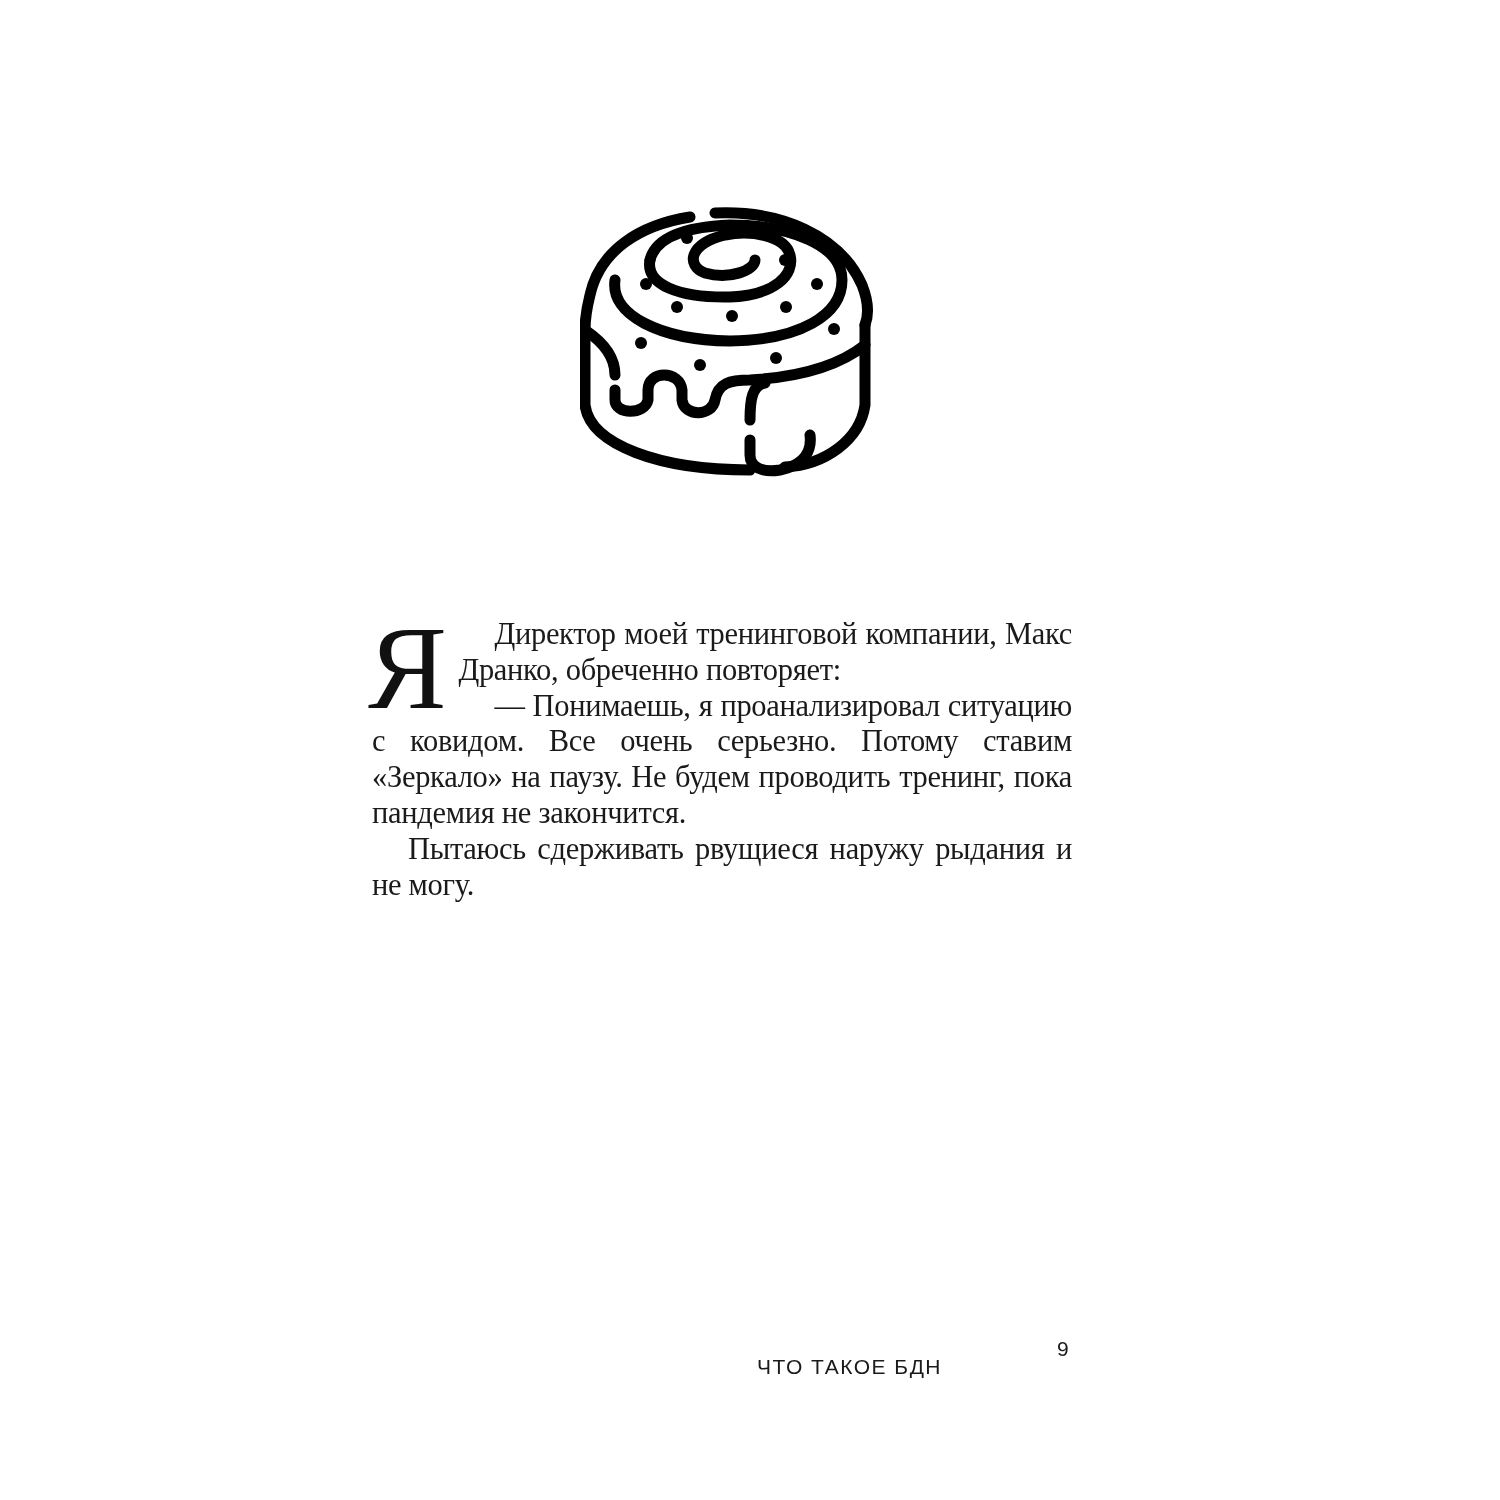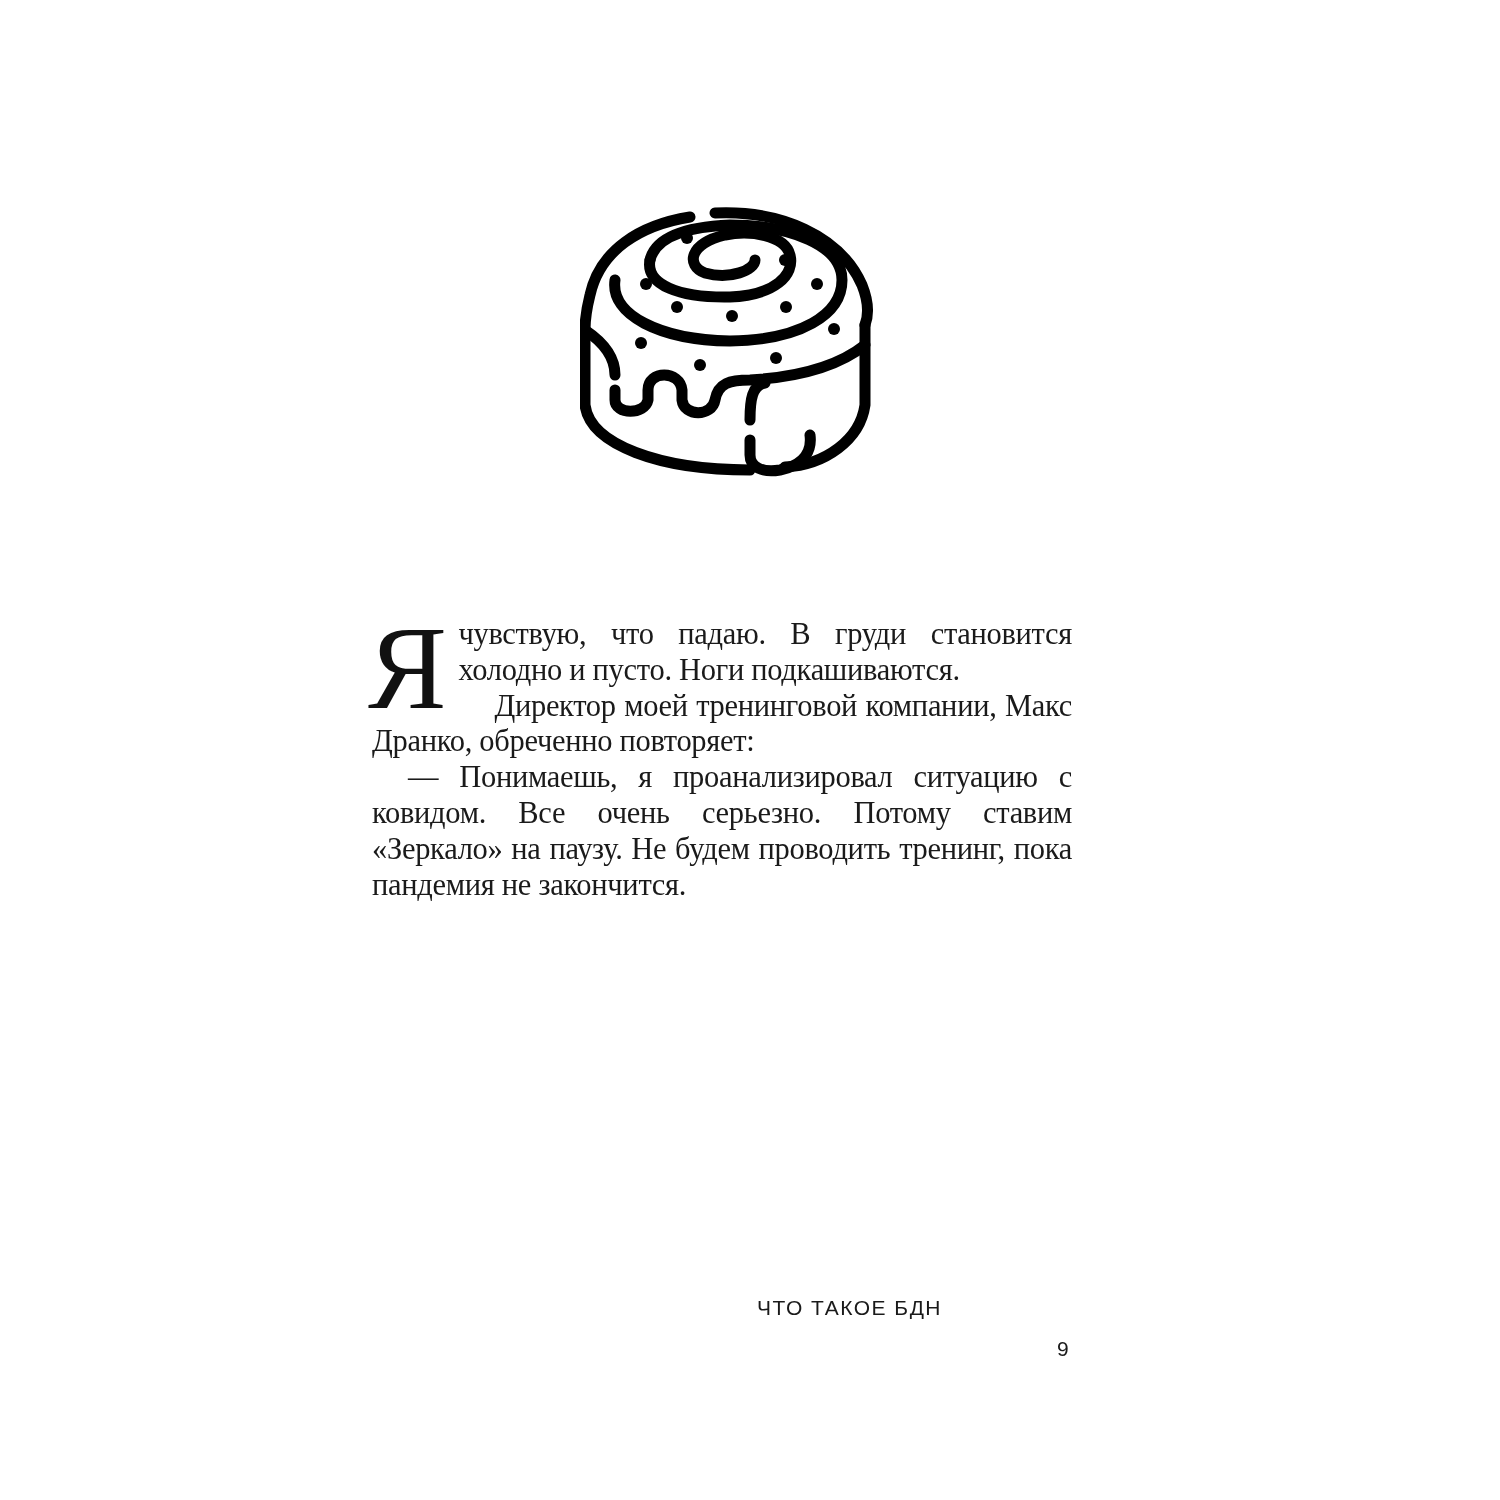--- a/index.html
+++ b/index.html
@@ -10,21 +10,21 @@
       font-family: "Liberation Serif", serif; font-size: 30.5px; line-height: 35.8px;
       color: #1a1a1a; text-align: justify; letter-spacing: -0.3px;
     }
     .text-block p { margin: 0; text-indent: 36px; }
     .text-block p.first { text-indent: 0; }
     .dropcap {
       float: left; font-size: 118px; line-height: 96px; margin: 4px 12px 0 -4px;
       font-family: "Liberation Serif", serif; color: #111;
     }
     .footer {
-      position: absolute; top: 1296px; left: 757px;
+      position: absolute; top: 1355px; left: 757px;
       font-family: "Liberation Sans", sans-serif; font-size: 21px; letter-spacing: 1.5px; color: #1a1a1a;
     }
     .page-num {
       position: absolute; top: 1337px; left: 1057px;
       font-family: "Liberation Sans", sans-serif; font-size: 21px; color: #1a1a1a;
     }
   </style>
 </head>
 <body>
 
@@ -57,19 +57,20 @@
       <circle cx="206" cy="102" r="6"></circle>
       <circle cx="254" cy="124" r="6"></circle>
       <circle cx="61" cy="138" r="6"></circle>
       <circle cx="120" cy="160" r="6"></circle>
       <circle cx="196" cy="153" r="6"></circle>
     </g>
   </svg>
 </div>
 
 <div class="text-block">
-  <p class="first"><span class="dropcap">Я</span><span>чувствую, что падаю. В груди становится холодно и пусто. Ноги подкашиваются.</span></p>
+  <p class="first"><span class="dropcap">Я</span></p>
   <p>Директор моей тренинговой компании, Макс Дранко, обреченно повторяет:</p>
   <p>— Понимаешь, я проанализировал ситуацию с ковидом. Все очень серьезно. Потому ставим «Зеркало» на паузу. Не будем проводить тренинг, пока пандемия не закончится.</p>
+  <p>Пытаюсь сдерживать рвущиеся наружу рыдания и не могу.</p>
 </div>
 
 <div class="footer">ЧТО ТАКОЕ БДН</div>
 <div class="page-num">9</div>
 
 </body></html>

